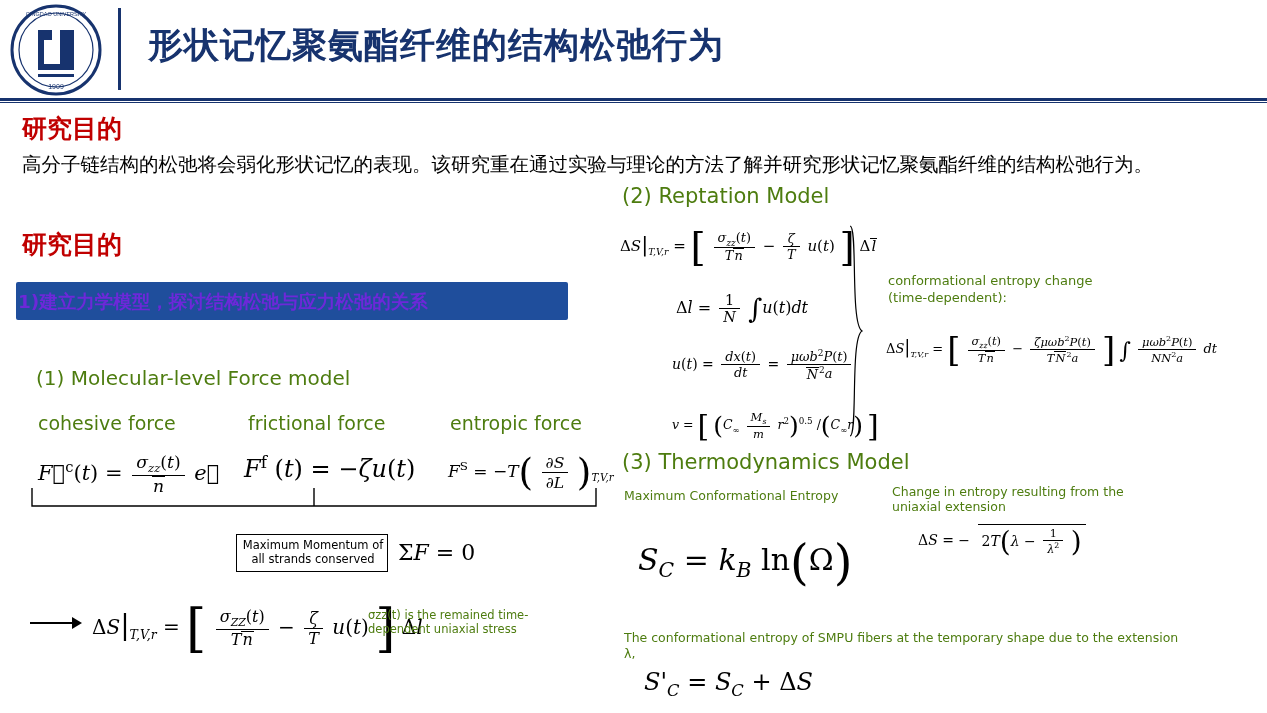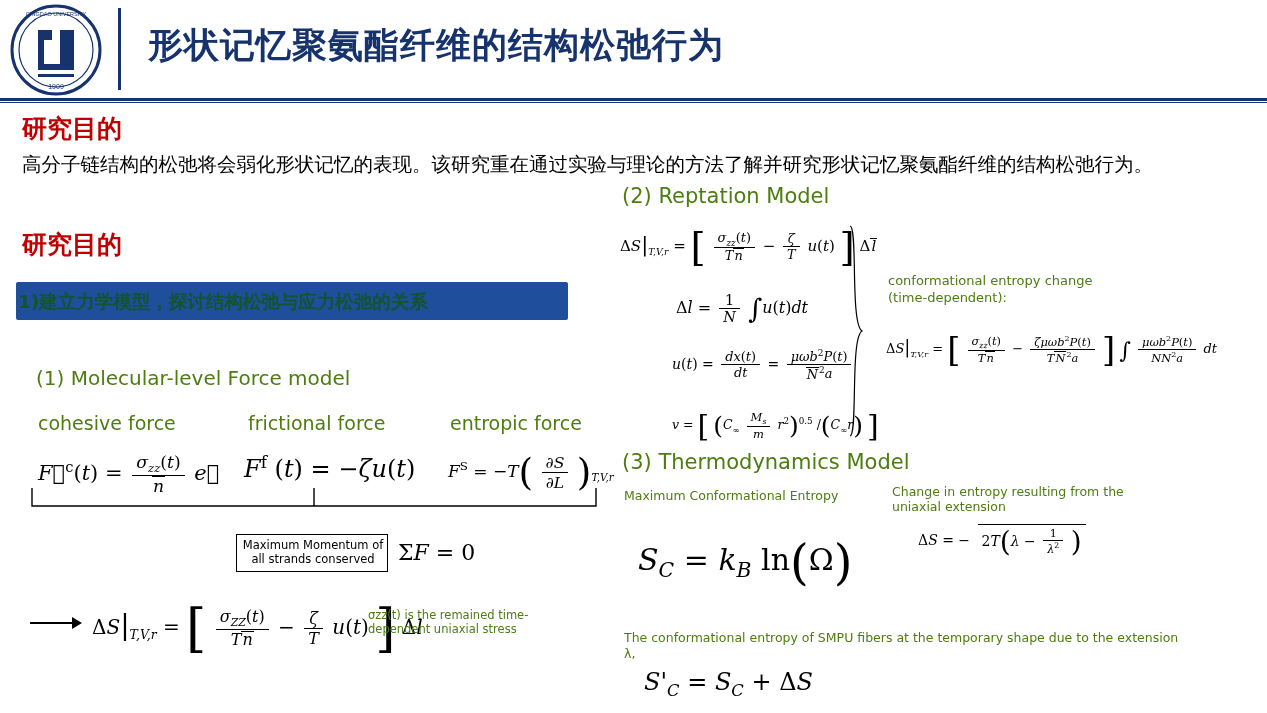--- a/index.html
+++ b/index.html
@@ -88,21 +88,21 @@
     background: #1f4e9c;
     border-radius: 2px;
   }
   .banner-text {
     position: absolute;
     left: 16px; top: 289px;
     width: 552px;
     text-align: left;
     padding-left: 2px;
     box-sizing: border-box;
-    color: #14532d;
+    color: #6d28d9;
     font-size: 18.5px;
     font-weight: bold;
     font-family: "DejaVu Sans", sans-serif;
     white-space: nowrap;
   }
 
   
   .lbl {
     position: absolute;
     font-family: "DejaVu Sans", sans-serif;

